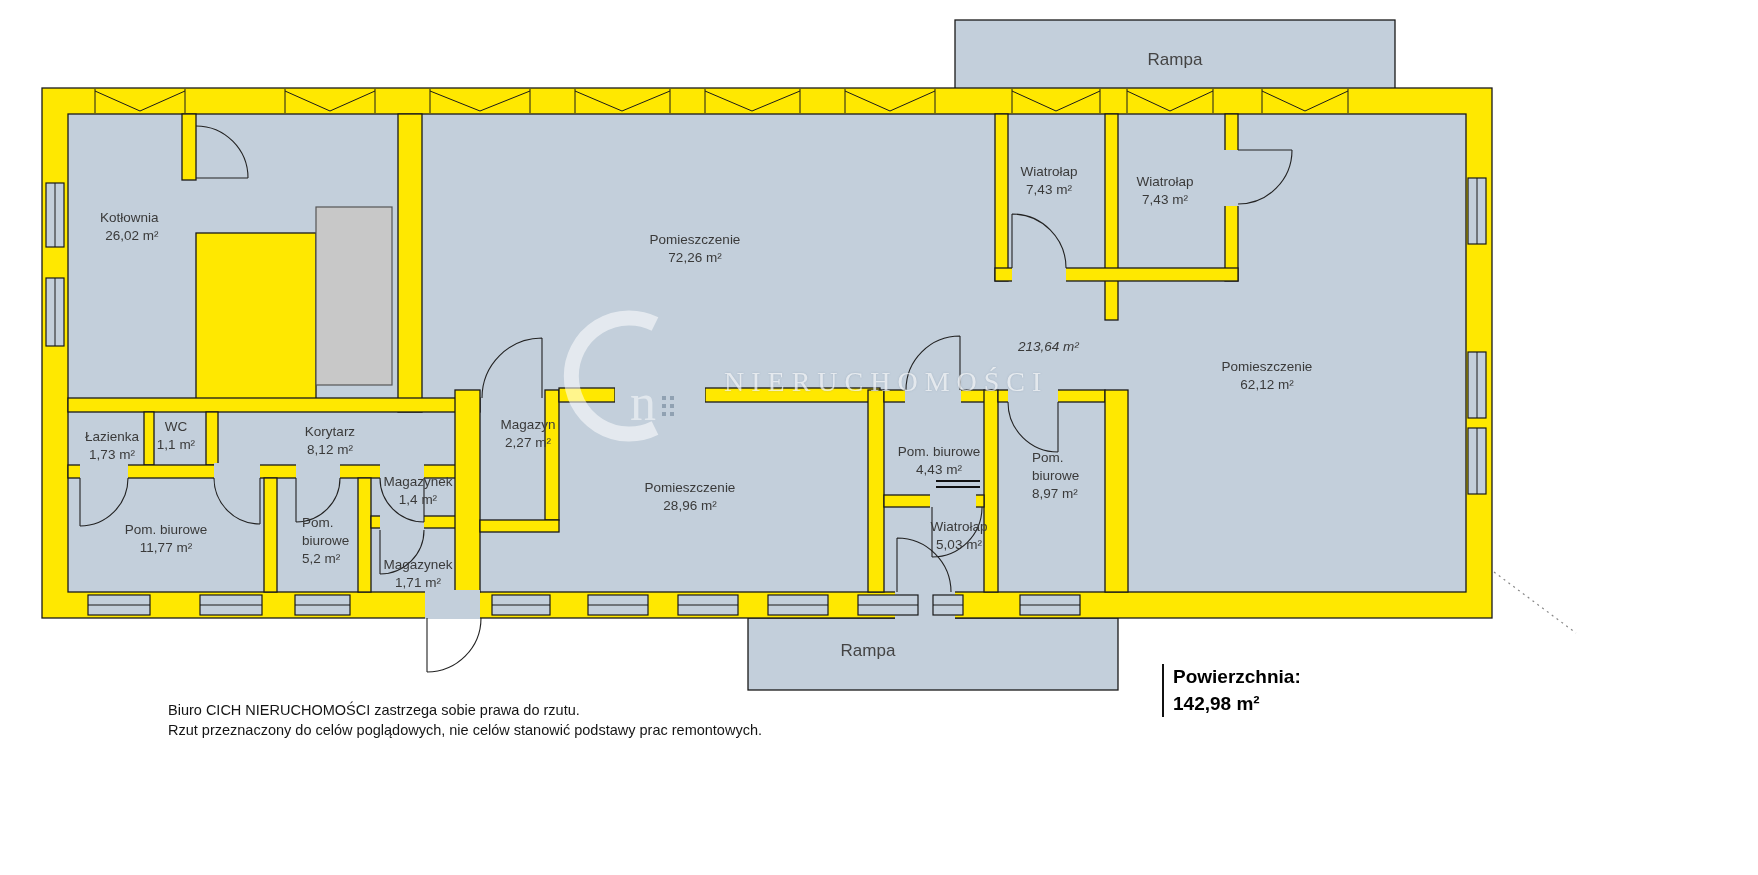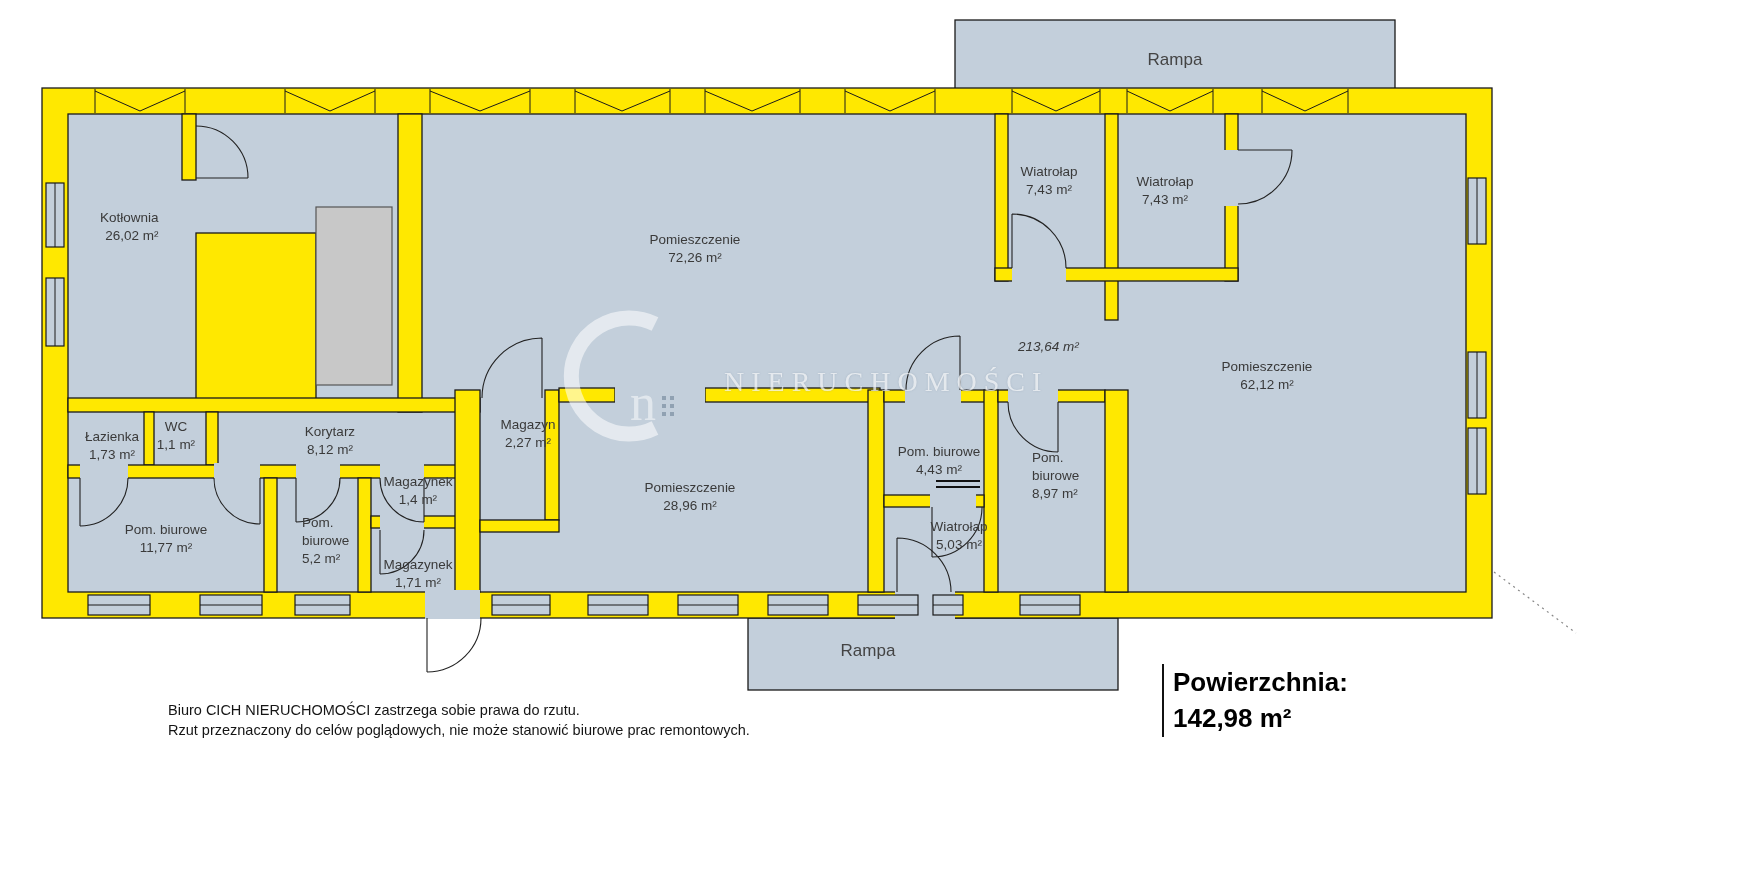--- a/index.html
+++ b/index.html
@@ -29,21 +29,21 @@
 
   .watermark{position:absolute;left:548px;top:296px;display:flex;align-items:center;gap:26px;pointer-events:none;}
   .wm-text{display:flex;flex-direction:column;}
   .wm-brand{font-family:"Liberation Serif",serif;font-size:74px;letter-spacing:20px;line-height:1;
             color:rgba(255,255,255,0.62);text-shadow:0 0 2px rgba(120,140,160,0.45);}
   .wm-sub{font-family:"Liberation Serif",serif;font-size:28px;letter-spacing:7px;margin-top:11px;
           color:rgba(255,255,255,0.68);text-shadow:0 0 2px rgba(120,140,160,0.4);}
 
   .disclaimer{position:absolute;left:168px;top:701px;font-size:14.5px;color:#151515;line-height:1.35;}
   .summary{position:absolute;left:1162px;top:664px;border-left:2px solid #111;padding-left:9px;
-           font-weight:700;font-size:26px;color:#000;line-height:1.4;}
+           font-weight:700;font-size:19px;color:#000;line-height:1.4;}
 </style>
 </head>
 <body>
 
 <div class="stage">
 
   <svg class="plan" viewBox="0 0 1758 875">
 
     <rect class="ramp" x="955" y="20" width="440" height="70"></rect>
     <rect class="ramp" x="748" y="618" width="370" height="72"></rect>
@@ -255,21 +255,21 @@
   </div>
   <div class="room-label center" style="left:918px;top:518px;width:82px;">
     <span class="rn">Wiatrołap</span>
     <span class="ra">5,03 m²</span>
   </div>
 
   <div class="plain-label" style="left:1018px;top:339px;">213,64 m²</div>
 
   <div class="disclaimer">
     <div>Biuro CICH NIERUCHOMOŚCI zastrzega sobie prawa do rzutu.</div>
-    <div>Rzut przeznaczony do celów poglądowych, nie może stanowić biurowe prac remontowych.</div>
+    <div>Rzut przeznaczony do celów poglądowych, nie celów stanowić podstawy prac remontowych.</div>
   </div>
 
   <div class="summary">
     <div>Powierzchnia:</div>
     <div>142,98 m²</div>
   </div>
 
 </div>
 
 </body></html>

